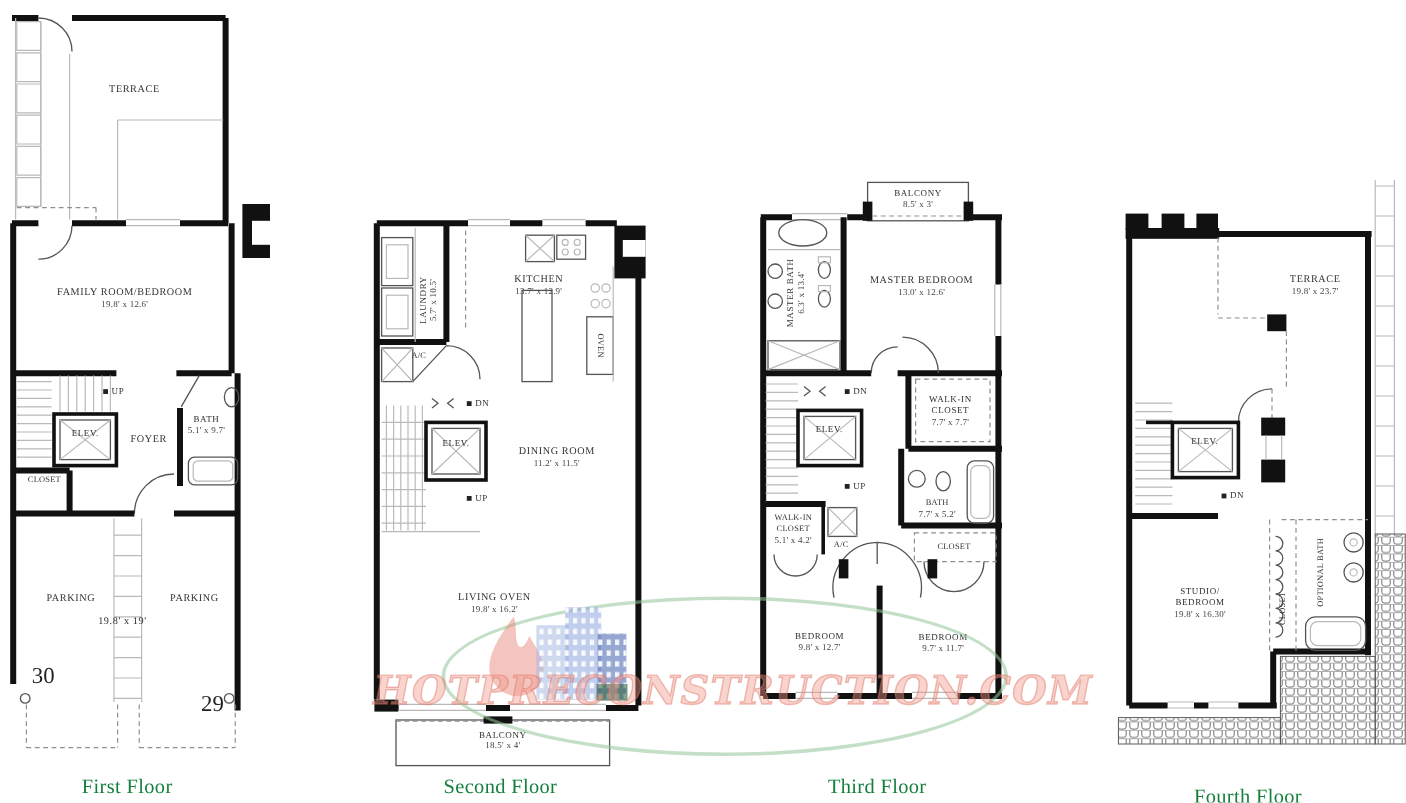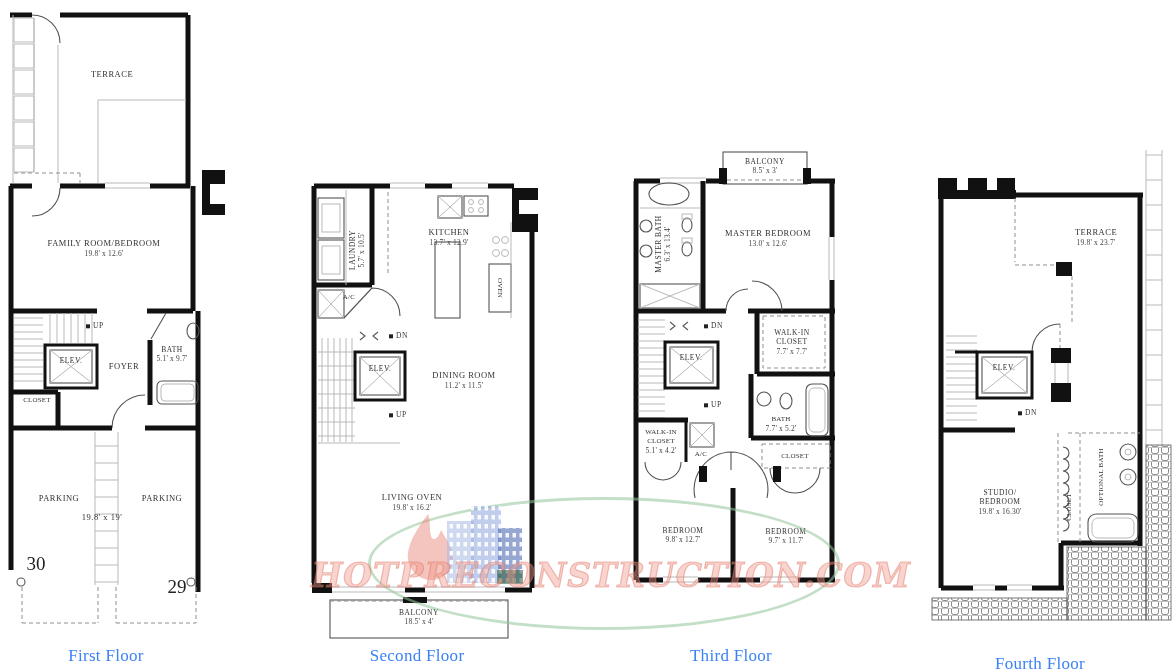--- a/index.html
+++ b/index.html
@@ -18,21 +18,21 @@
   .L{position:absolute;transform:translate(-50%,-50%);font-size:8.5px;letter-spacing:.5px;
      color:#333;white-space:nowrap;text-align:center;line-height:1.25;z-index:5;}
   .L .dim{font-size:7.5px;letter-spacing:.2px;color:#444;}
   .s{font-size:7.5px;}
   .xs{font-size:7px;letter-spacing:.2px;}
   .V{transform:translate(-50%,-50%) rotate(-90deg);}
   .V90{transform:translate(-50%,-50%) rotate(90deg);}
   .LA{transform:translate(0,-50%);display:flex;align-items:center;gap:3px;text-align:right;}
   .mk{display:inline-block;width:4px;height:4px;background:#222;}
   .num{font-size:19px;letter-spacing:0;color:#222;}
-  .title{position:absolute;transform:translate(-50%,-50%);font-size:17px;color:#3b82f6;
+  .title{position:absolute;transform:translate(-50%,-50%);font-size:17px;color:#15803d;
          letter-spacing:.3px;z-index:5;}
   
   .wm-text{position:absolute;left:611px;top:563px;transform:translate(-50%,-50%) scaleX(1.0);
      font-family:"DejaVu Serif",serif;font-style:italic;font-weight:bold;font-size:33px;
      letter-spacing:1px;color:rgba(240,152,138,.42);-webkit-text-stroke:1.2px rgba(222,115,100,.45);
      white-space:nowrap;z-index:9;pointer-events:none;margin-top:12px;}
   .wm-ellipse{position:absolute;left:368px;top:497px;width:466px;height:127px;border-radius:50%;
      border:3.5px solid rgba(148,196,153,.55);z-index:8;pointer-events:none;}
 </style>
 </head>

